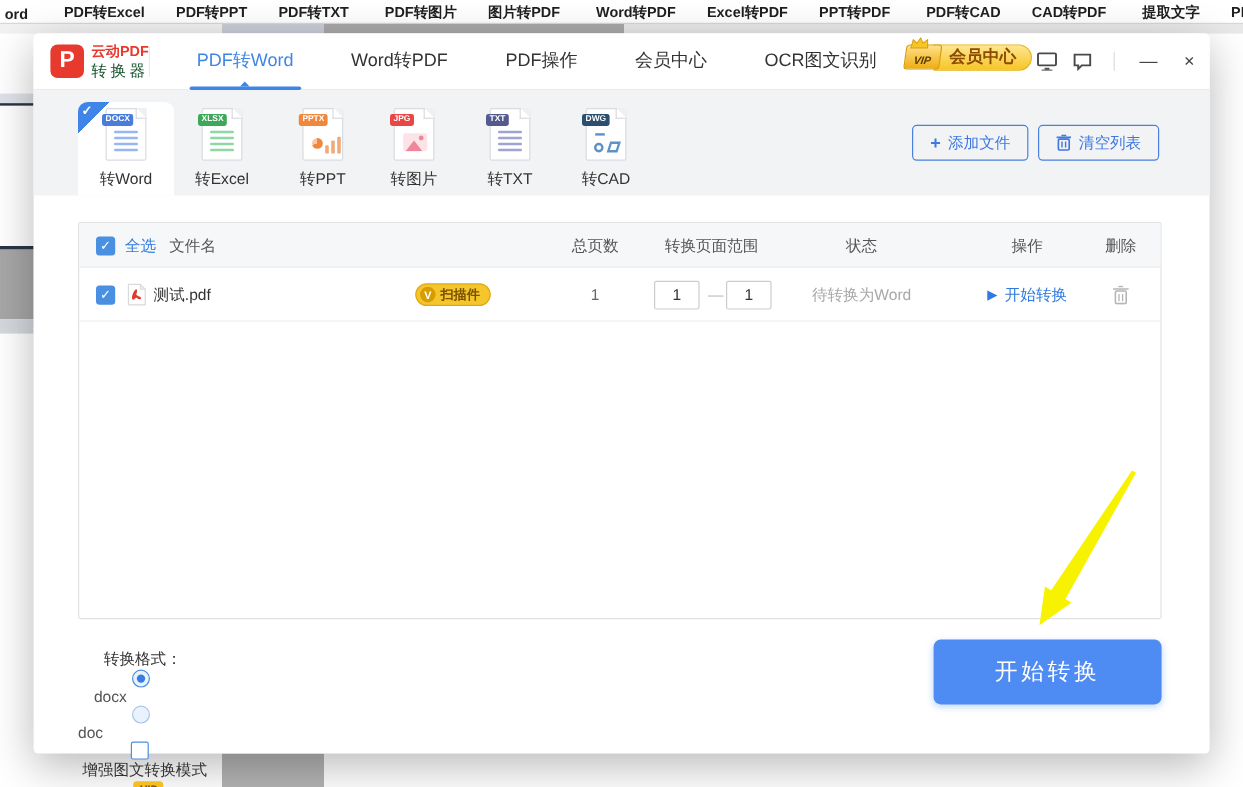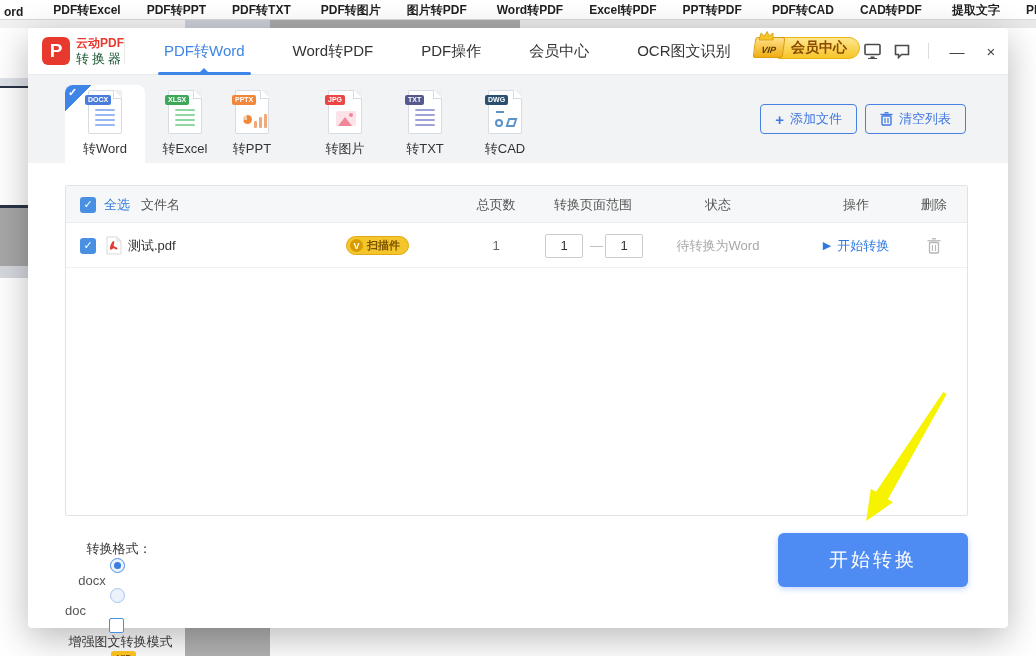--- a/index.html
+++ b/index.html
@@ -258,21 +258,21 @@
           <span class="doc-lines l-excel">
               <i></i>
               <i></i>
               <i></i>
               <i></i>
             </span>
         </div>
         <div class="fmt-label">转Excel</div>
       </div>
 
-      <div class="fmt-card" style="left:184px;">
+      <div class="fmt-card" style="left:201px;">
         <div class="doc-icon">
           <span class="ext-badge e-ppt">PPTX</span>
           <span class="doc-fold"></span>
           <span class="ppt-pie"></span>
           <span class="ppt-bars" style="left:18px;">
               <i style="height:7px"></i>
               <i style="height:11px"></i>
               <i style="height:14px"></i>
             </span>
         </div>

